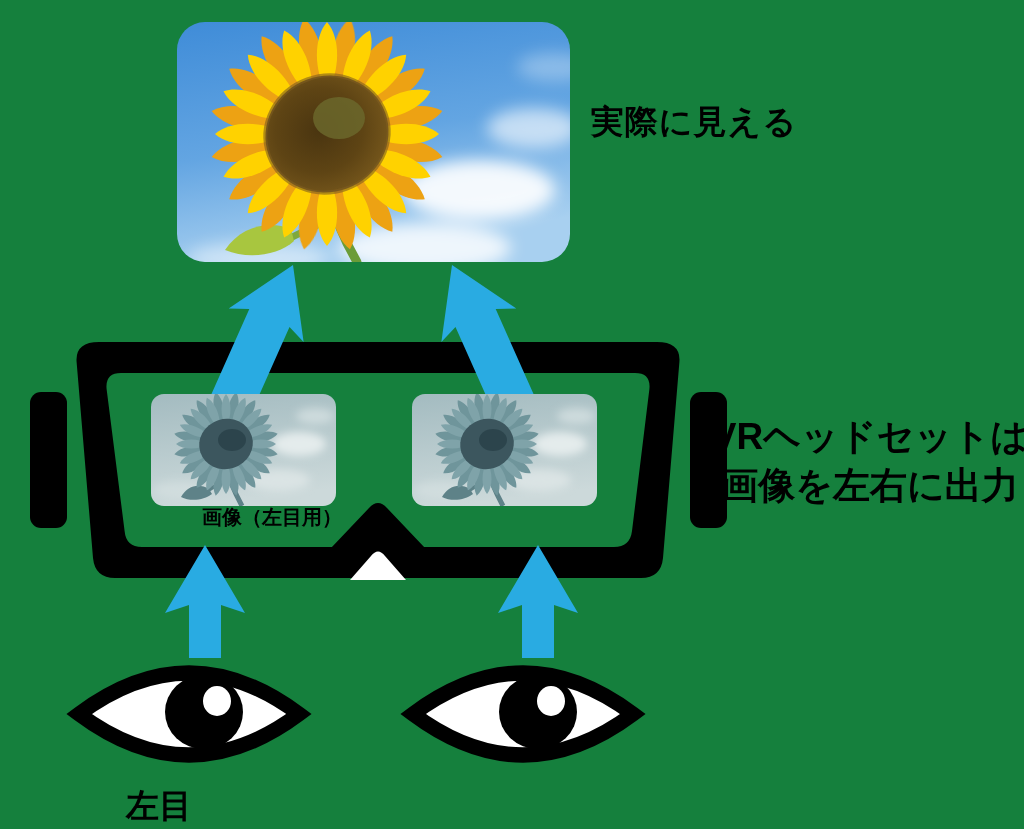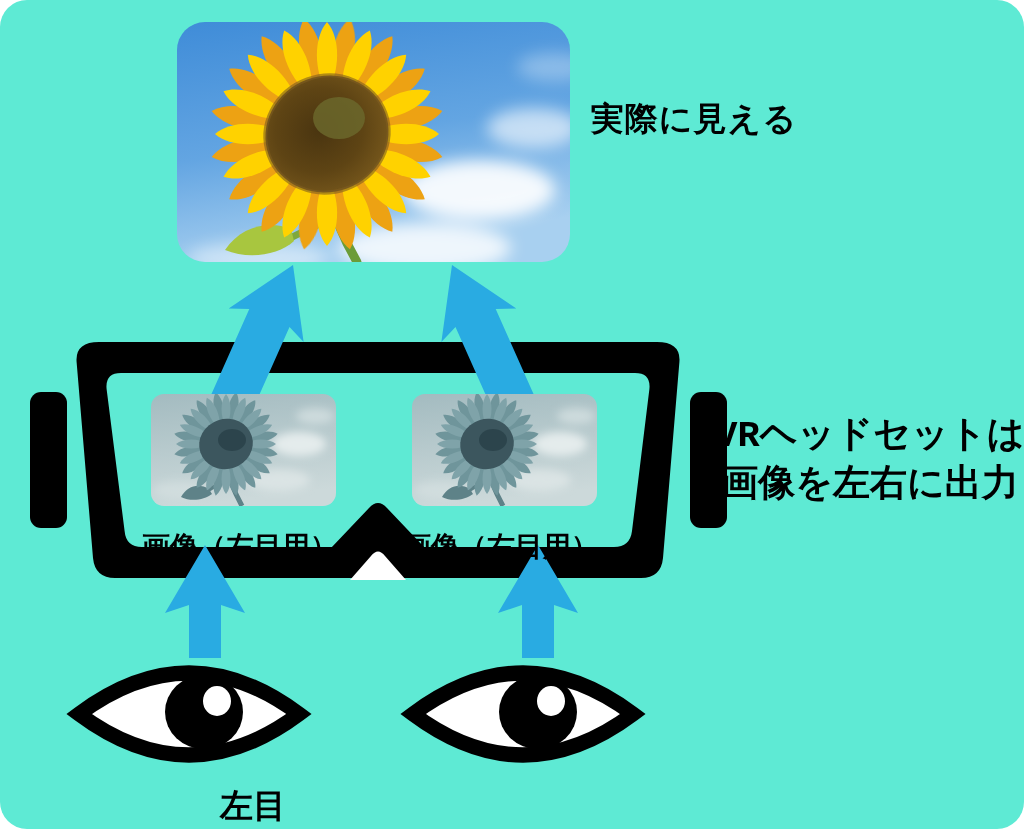--- a/index.html
+++ b/index.html
@@ -1,27 +1,27 @@
 <!DOCTYPE html>
 <html><head>
 <meta charset="utf-8">
 <style>
   html,body{margin:0;padding:0;background:#fff;}
   #stage{
-    position:relative;width:1024px;height:829px;background:#5eead4;overflow:hidden;
-    font-family:Liberation Mono, monospace;color:#000;border-radius:27px;
+    position:relative;width:1024px;height:829px;background:#15803d;overflow:hidden;
+    font-family:Liberation Sans, sans-serif;color:#000;
   }
   #diagram{position:absolute;left:0;top:0;}
   .cap{position:absolute;font-weight:bold;text-align:center;color:#000;white-space:nowrap;}
   .cap-top{left:574px;top:97px;width:240px;font-size:33px;line-height:50px;letter-spacing:1px;}
   .cap-side{left:710px;top:412px;width:320px;font-size:37px;line-height:49px;}
-  .lens-label{position:absolute;top:528px;font-size:28px;font-weight:bold;text-align:left;width:200px;}
+  .lens-label{position:absolute;top:504px;font-size:20px;font-weight:bold;text-align:right;width:200px;}
   .lens-label.left{left:142px;}
   .lens-label.right{left:403px;}
-  .eye-label{position:absolute;top:784px;font-size:33px;font-weight:bold;text-align:right;width:160px;}
+  .eye-label{position:absolute;top:784px;font-size:33px;font-weight:bold;text-align:left;width:160px;}
   .eye-label.left{left:126px;}
   .eye-label.right{left:460px;}
 </style>
 </head>
 <body>
 
 <div id="stage">
 
 <svg id="diagram" width="1024" height="829" viewBox="0 0 1024 829">
   <defs>
@@ -174,17 +174,16 @@
 <div class="cap cap-top">
   <div>実際に見える</div>
 </div>
 
 <div class="cap cap-side">
   <div>VRヘッドセットは</div>
   <div>画像を左右に出力</div>
 </div>
 
 <div class="lens-label left">画像（左目用）</div>
-<div class="lens-label right">画像（右目用）</div>
 
 <div class="eye-label left">左目</div>
 
 </div>
 
 </body></html>

